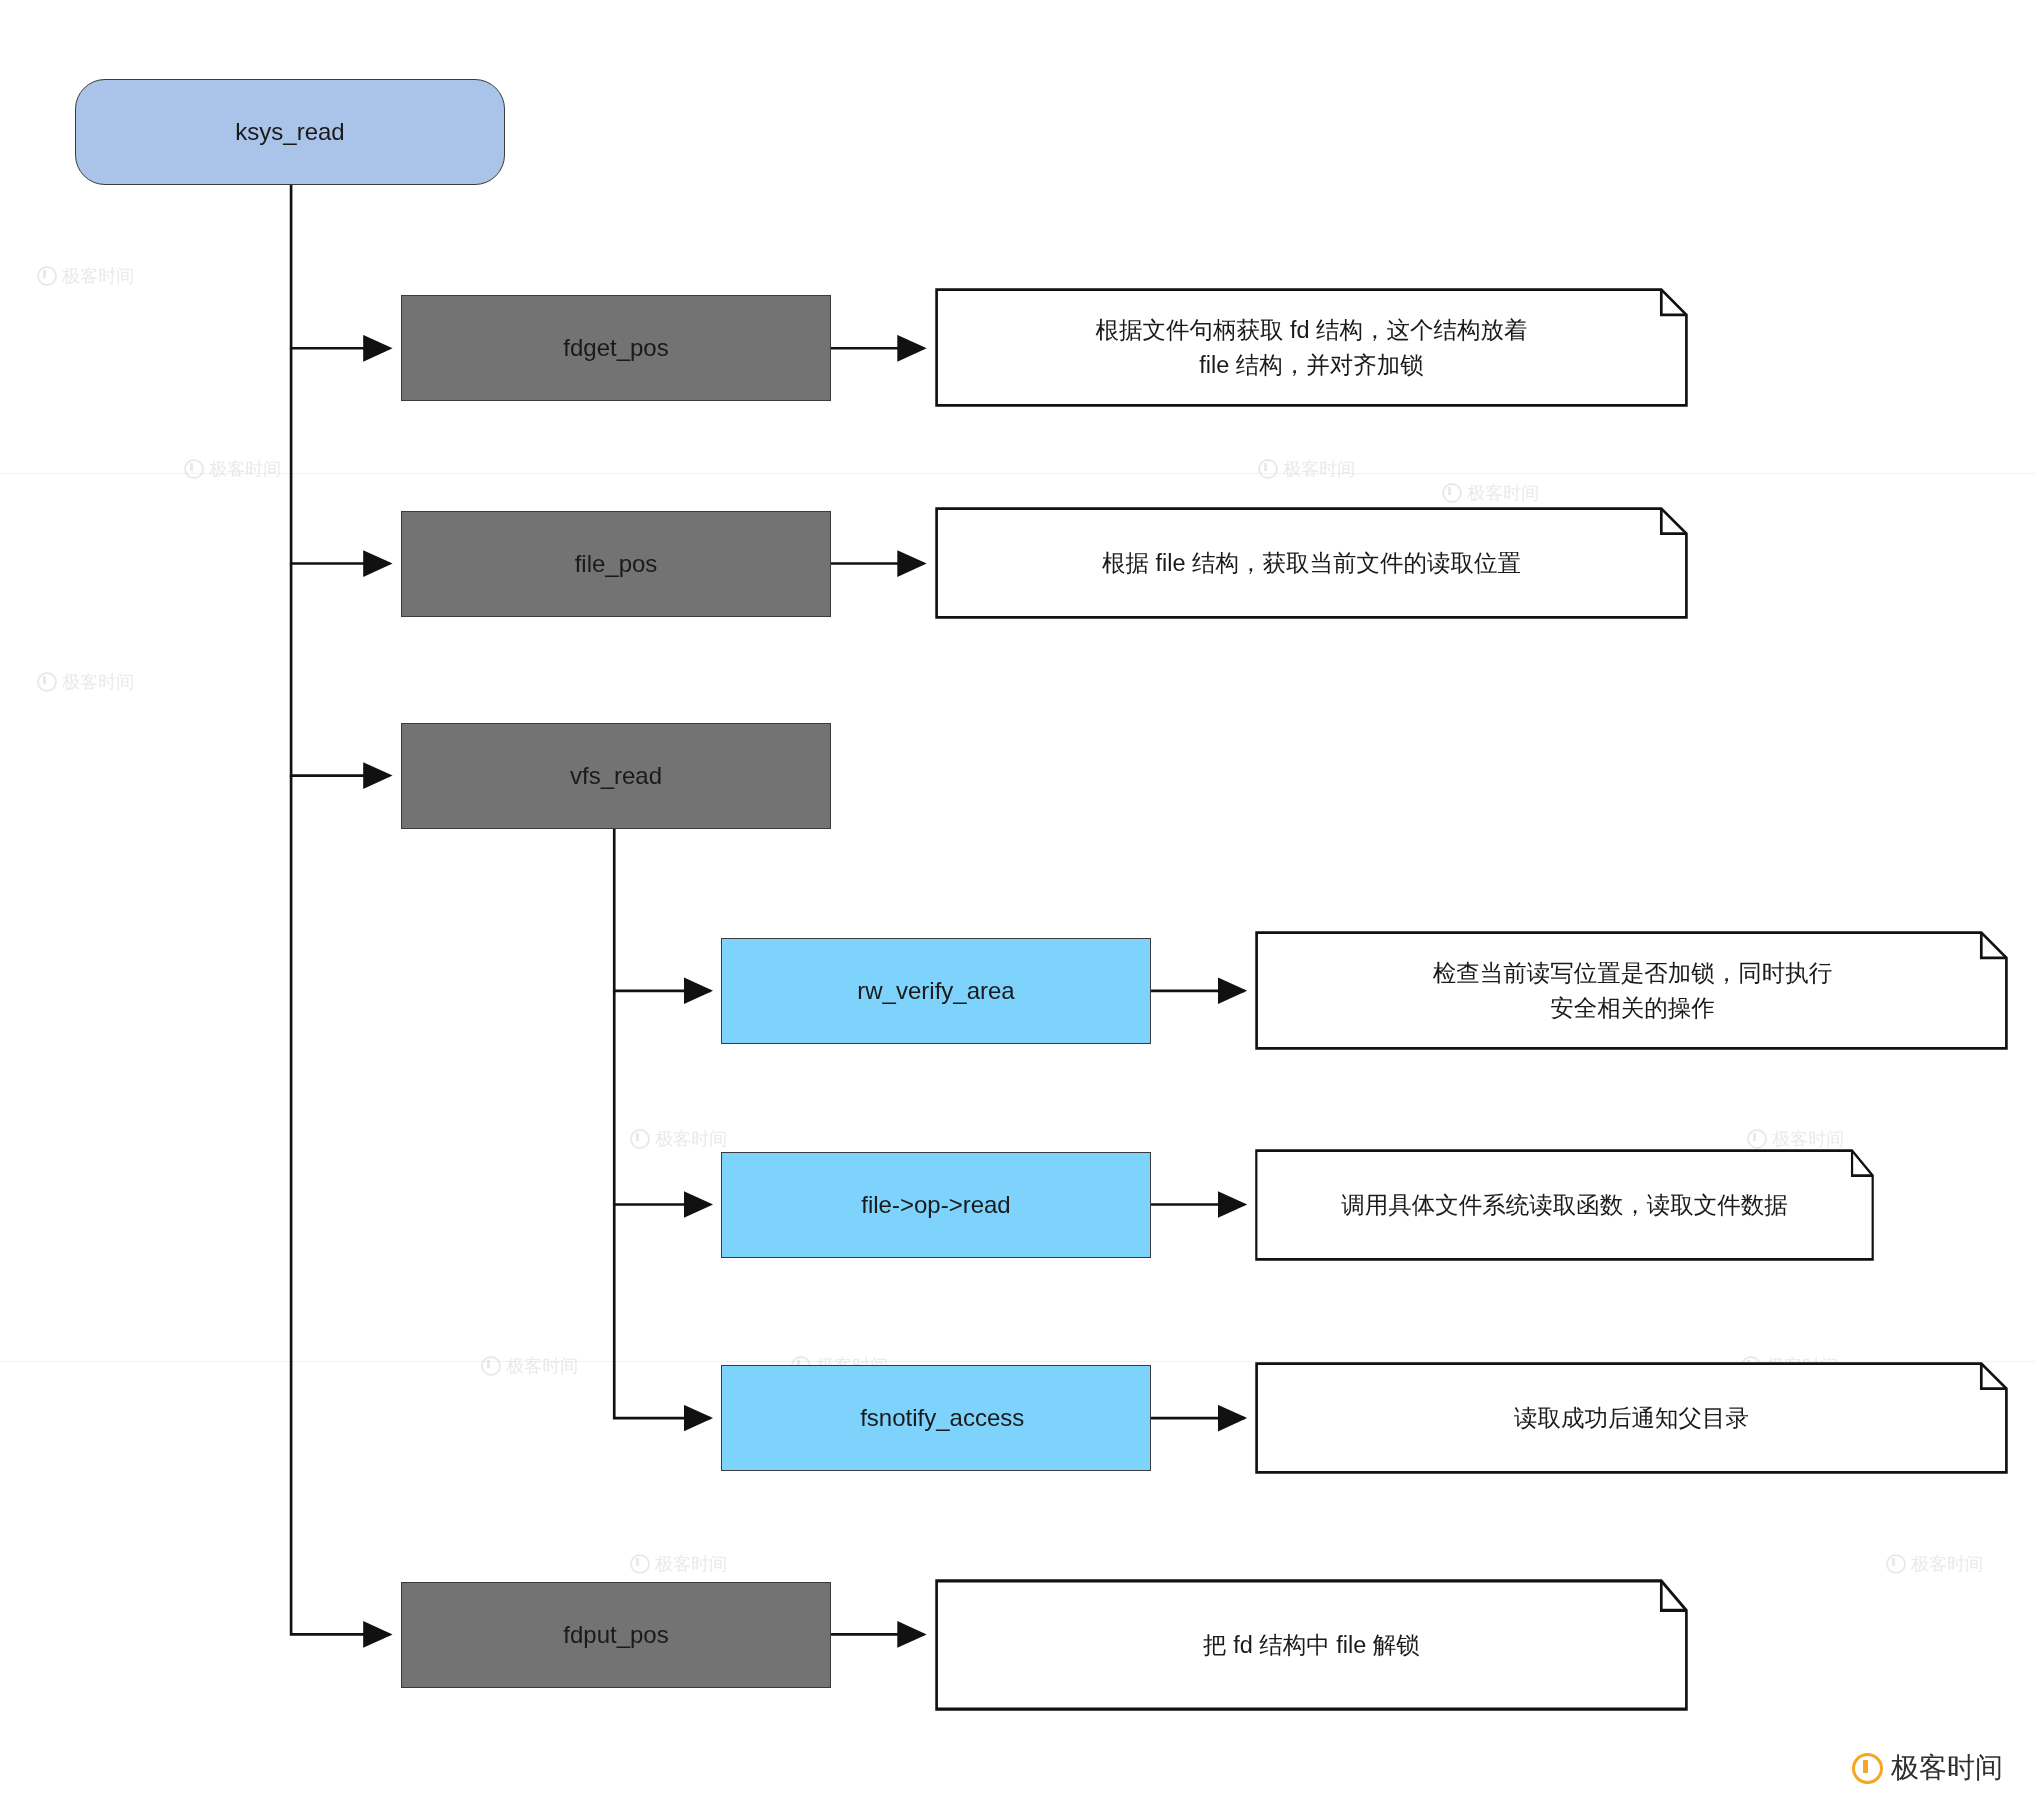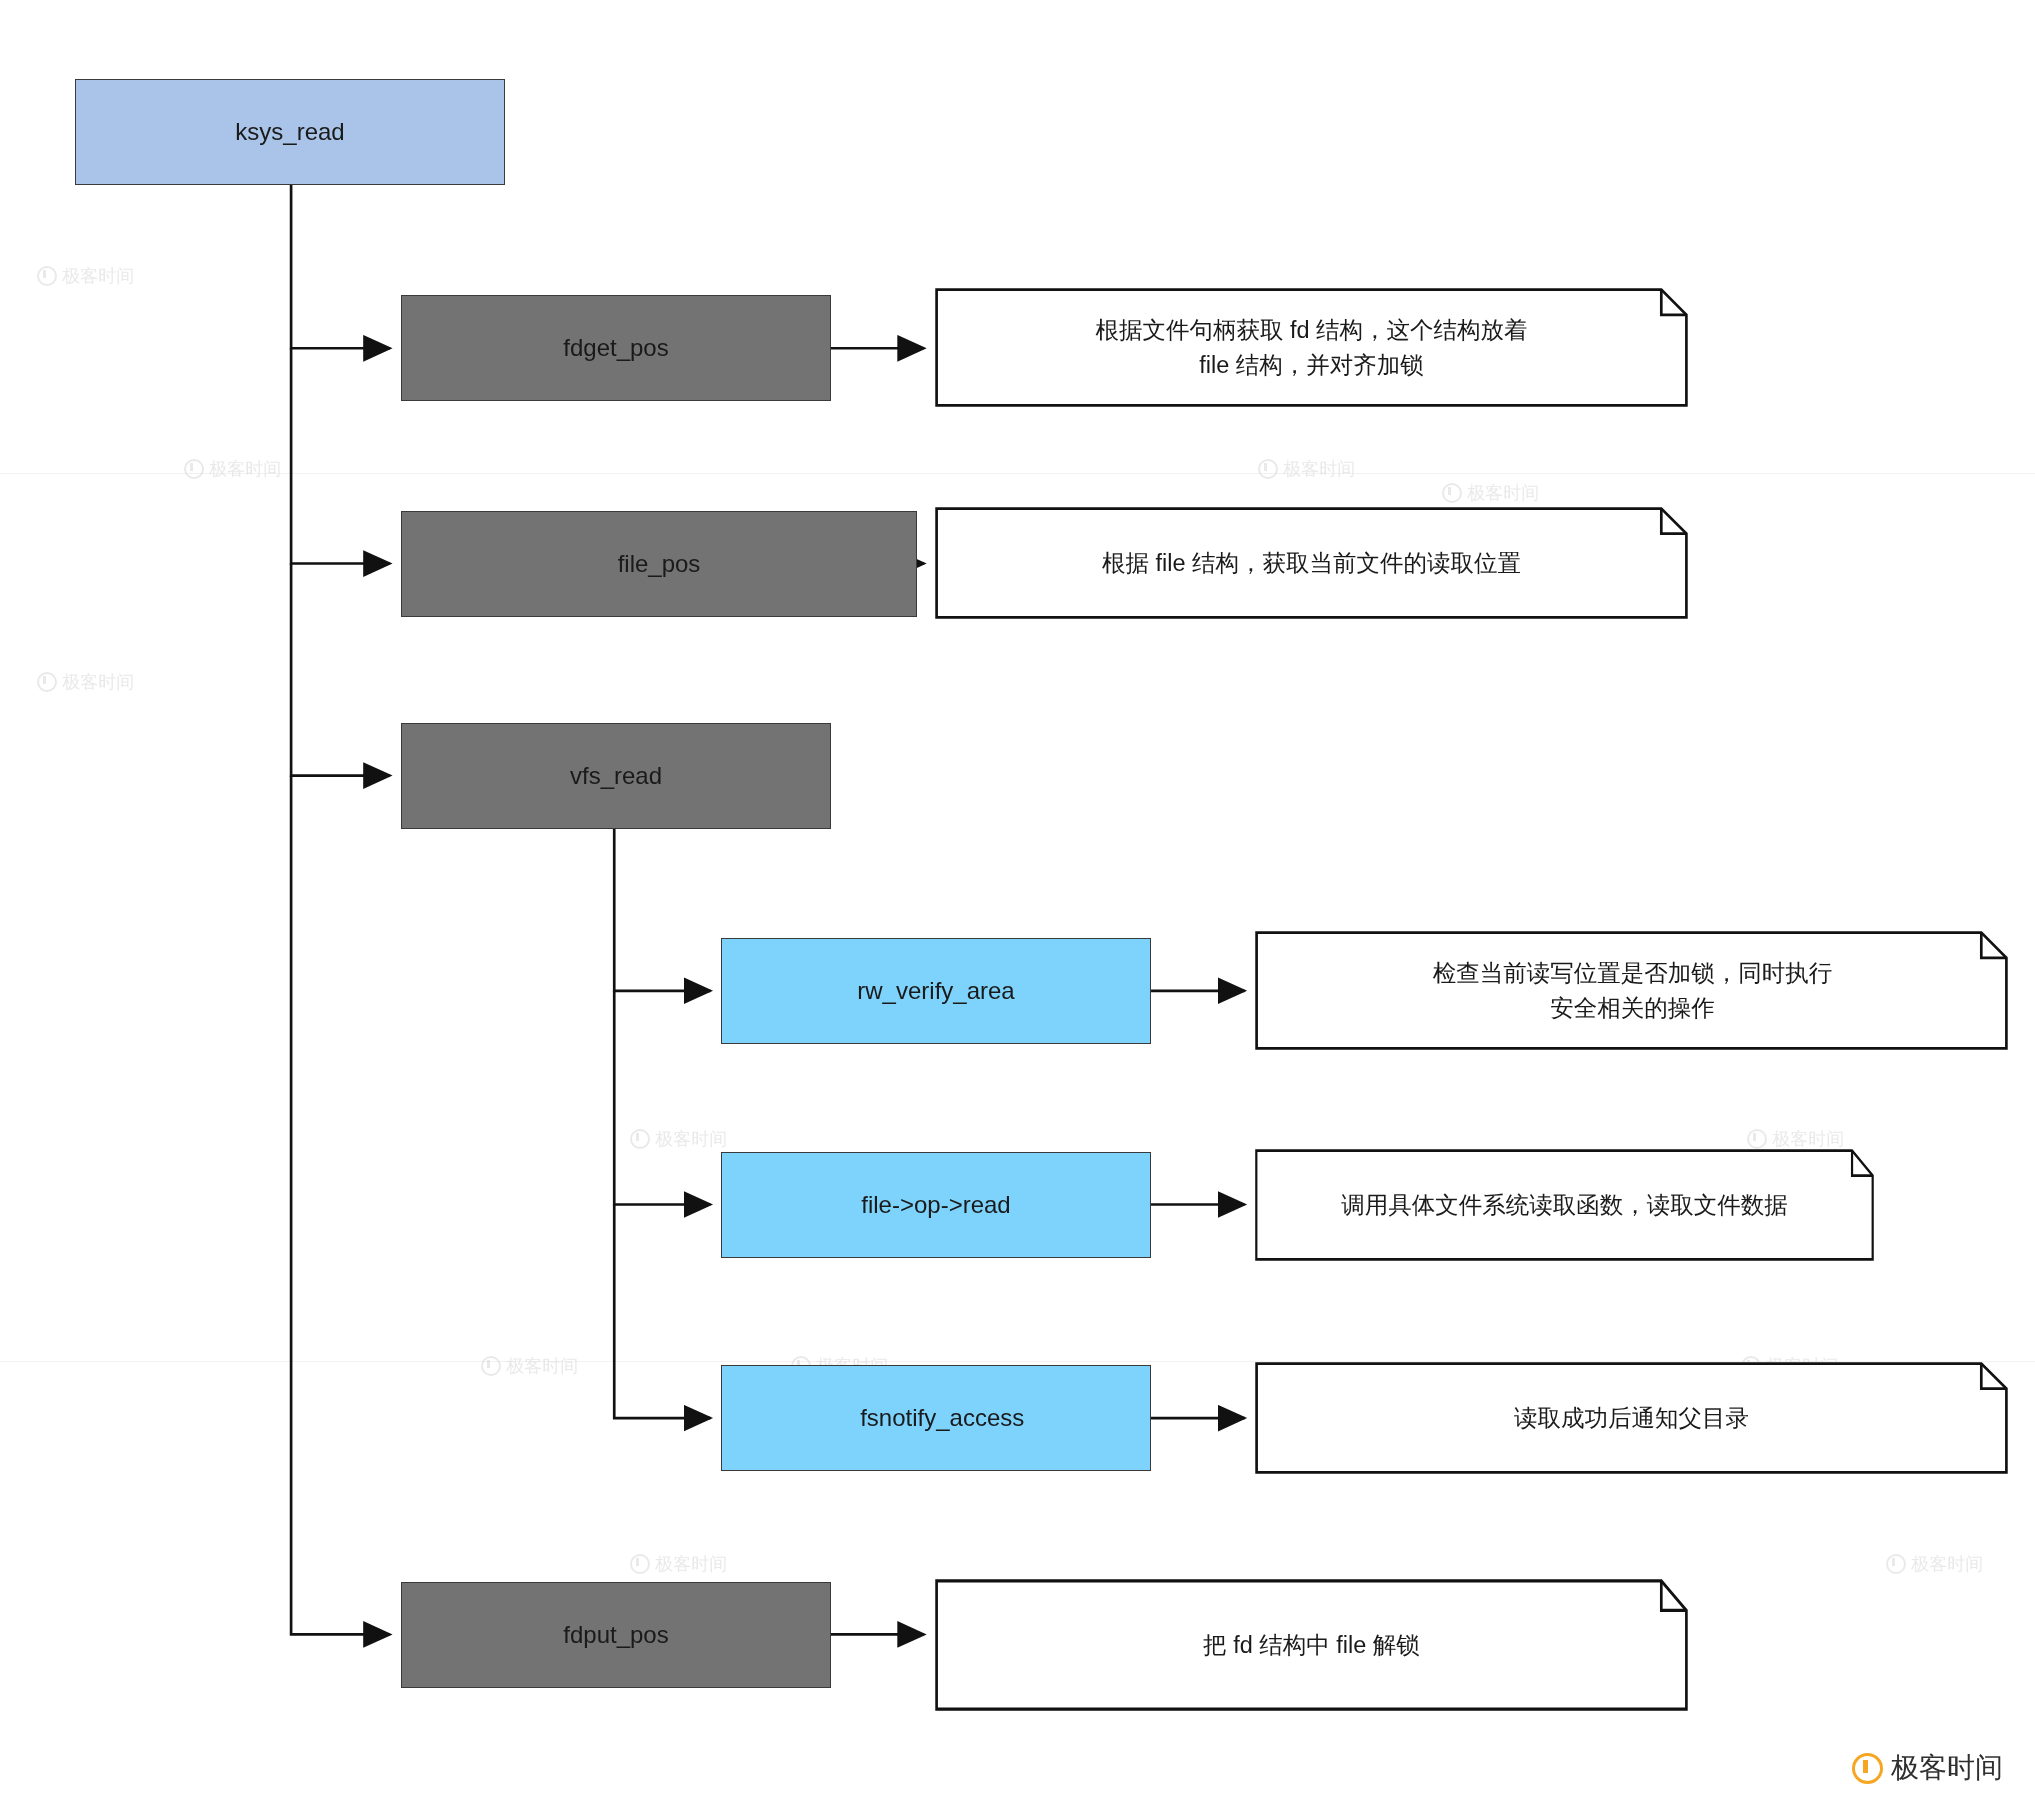--- a/index.html
+++ b/index.html
@@ -210,25 +210,25 @@
     </div>
   <div class="wm" style="left:630px;top:1552px;">
       <span class="wm-dot"></span>
       <span>极客时间</span>
     </div>
   <div class="wm" style="left:1886px;top:1552px;">
       <span class="wm-dot"></span>
       <span>极客时间</span>
     </div>
 
-  <div class="node blue" style="left:75px; top:79px; width:430px; height:106px;">ksys_read</div>
+  <div class="node blue" style="left:75px; top:79px; width:430px; height:106px;border-radius:30px;">ksys_read</div>
 
   <div class="node green" style="left:401px; top:295px; width:430px; height:106px;">fdget_pos</div>
 
-  <div class="node green" style="left:401px; top:511px; width:516px; height:106px;">file_pos</div>
+  <div class="node green" style="left:401px; top:511px; width:430px; height:106px;">file_pos</div>
 
   <div class="node green" style="left:401px; top:723px; width:430px; height:106px;">vfs_read</div>
 
   <div class="node orange" style="left:721px; top:938px; width:430px; height:106px;">rw_verify_area</div>
 
   <div class="node orange" style="left:721px; top:1152px; width:430px; height:106px;">file-&gt;op-&gt;read</div>
 
   <div class="node orange" style="left:721px; top:1365px; width:430px; height:106px;padding-left:20px;">fsnotify_access</div>
 
   <div class="node green" style="left:401px; top:1582px; width:430px; height:106px;">fdput_pos</div>

